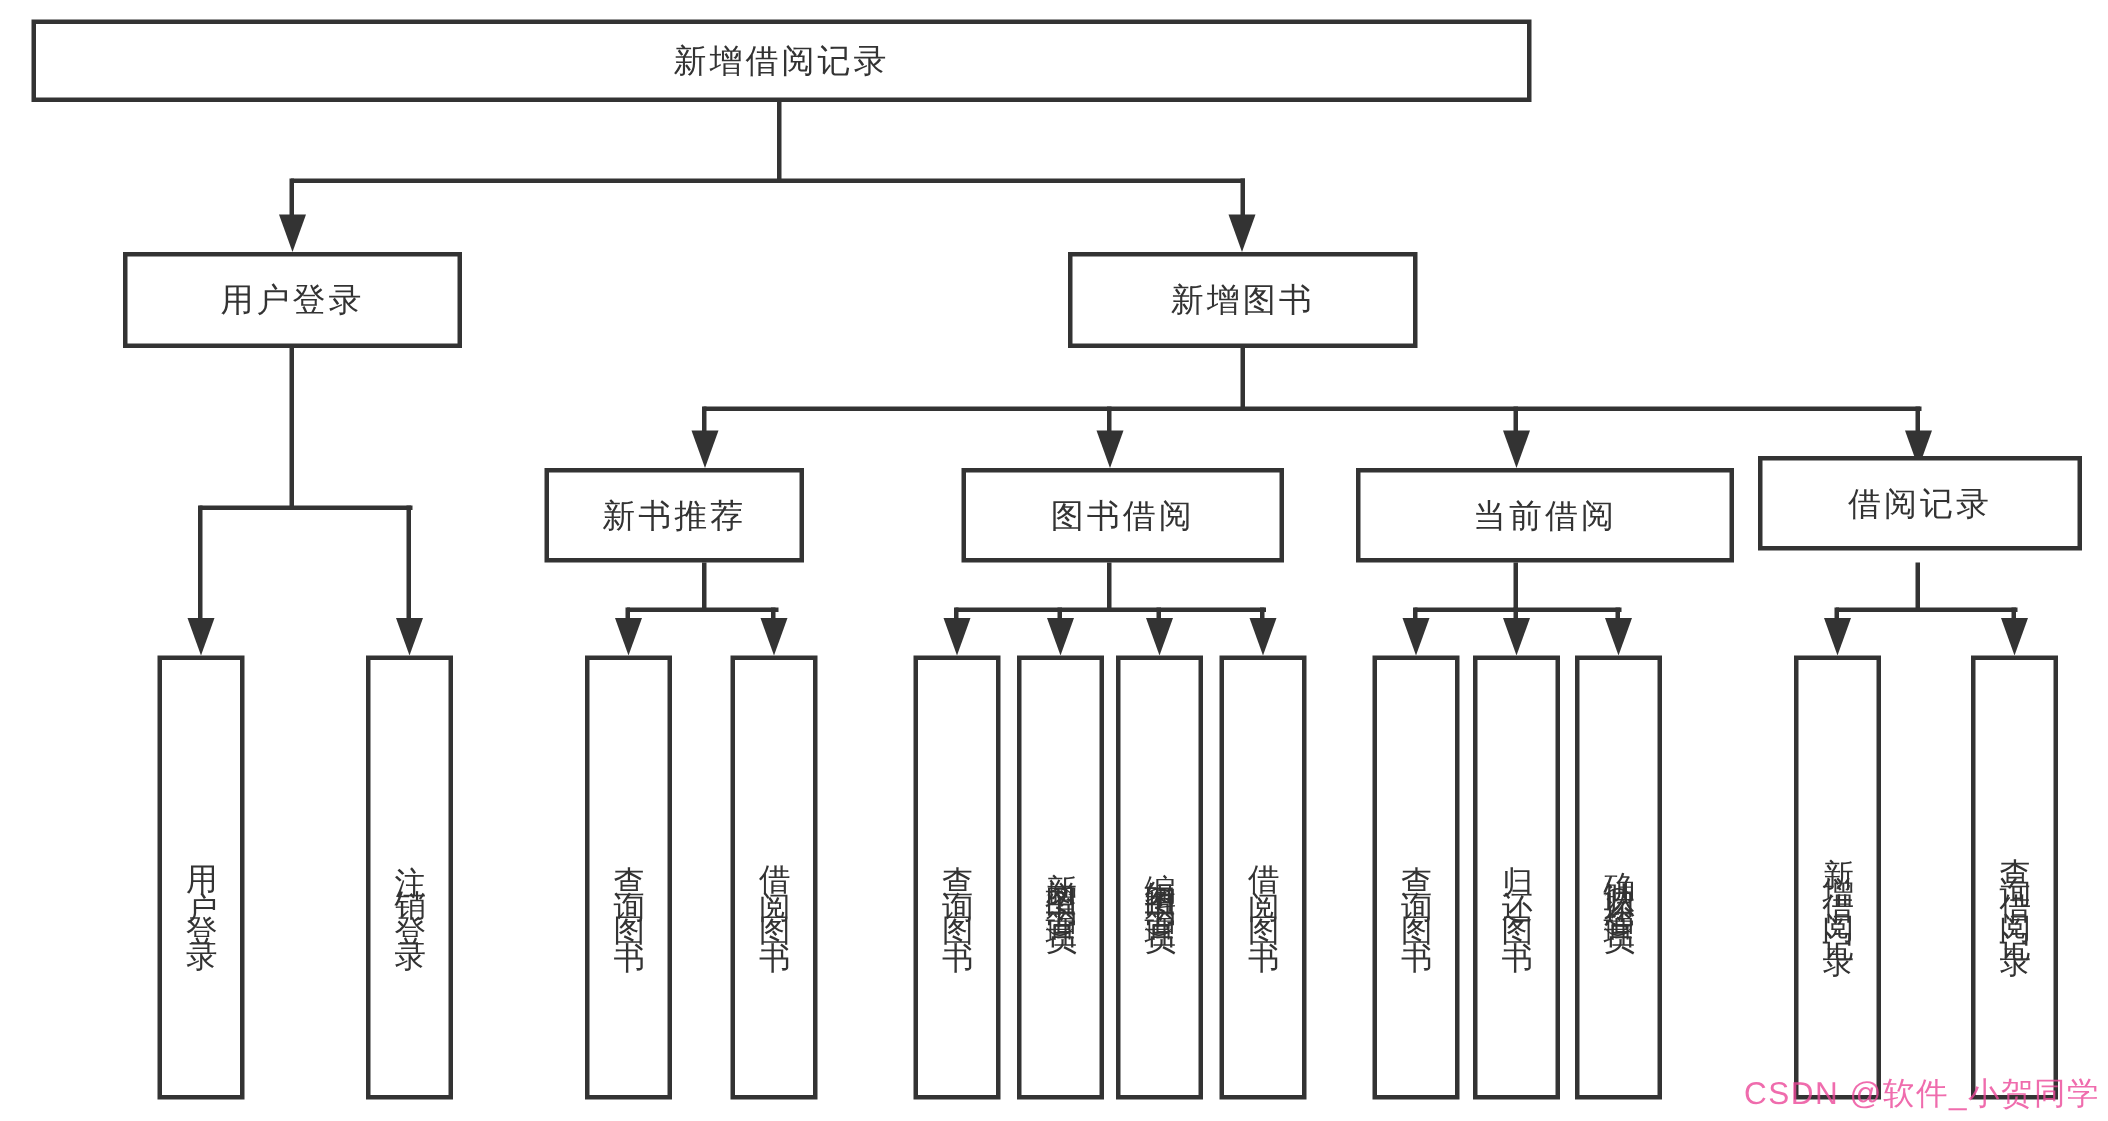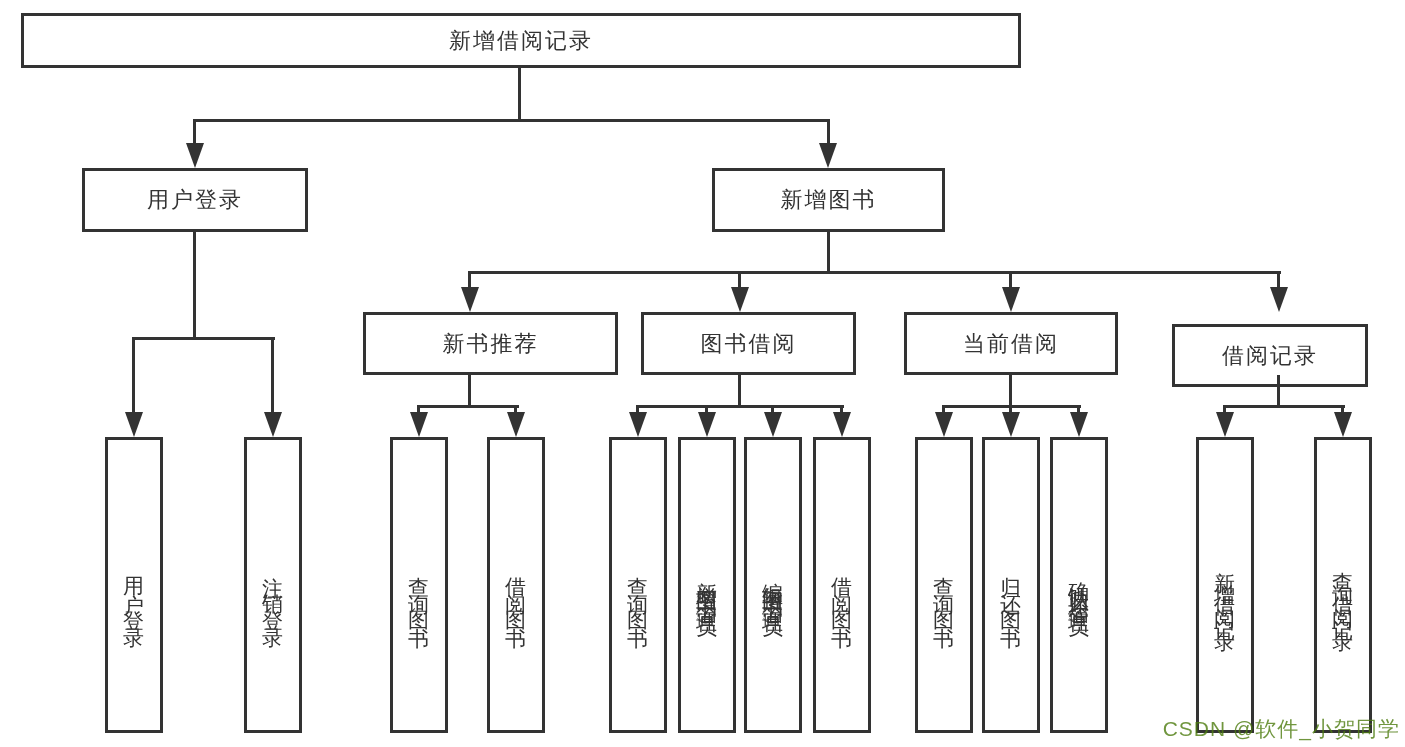--- a/index.html
+++ b/index.html
@@ -44,21 +44,21 @@
   .ah{
     position:absolute;width:0;height:0;
     border-left:9px solid transparent;
     border-right:9px solid transparent;
     border-top:25px solid #333333;
   }
   .watermark{
     position:absolute;
     right:5px;bottom:4px;
     font-size:21px;
-    color:#4d7c0f;
+    color:#ec4899;
     opacity:0.8;
     letter-spacing:1px;
     z-index:10;
   }
 </style>
 </head>
 <body>
 
 <div class="canvas">
 
@@ -91,24 +91,24 @@
     <div class="vl" style="left:468px;top:271px;height:20px;"></div>
     <div class="ah" style="left:461px;top:287px;"></div>
     <div class="vl" style="left:738px;top:271px;height:20px;"></div>
     <div class="ah" style="left:731px;top:287px;"></div>
     <div class="vl" style="left:1009px;top:271px;height:20px;"></div>
     <div class="ah" style="left:1002px;top:287px;"></div>
     <div class="vl" style="left:1277px;top:271px;height:20px;"></div>
     <div class="ah" style="left:1270px;top:287px;"></div>
   </div>
 
-  <div class="node" style="left:363px;top:312px;width:255px;height:63px;">新书推荐</div>
+  <div class="node" style="left:363px;top:312px;width:173px;height:63px;">新书推荐</div>
   <div class="node" style="left:641px;top:312px;width:215px;height:63px;">图书借阅</div>
-  <div class="node" style="left:904px;top:312px;width:214px;height:63px;">当前借阅</div>
-  <div class="node" style="left:1172px;top:324px;width:196px;height:63px;text-align:center;">借阅记录</div>
+  <div class="node" style="left:904px;top:312px;width:252px;height:63px;">当前借阅</div>
+  <div class="node" style="left:1172px;top:304px;width:216px;height:63px;text-align:center;">借阅记录</div>
 
   <div>
     <div class="vl" style="left:468px;top:375px;height:33px;"></div>
     <div class="hl" style="left:418px;top:405px;width:101px;"></div>
     <div class="vl" style="left:417px;top:405px;height:10px;"></div>
     <div class="ah" style="left:410px;top:412px;"></div>
     <div class="vl" style="left:514px;top:405px;height:10px;"></div>
     <div class="ah" style="left:507px;top:412px;"></div>
   </div>
 

